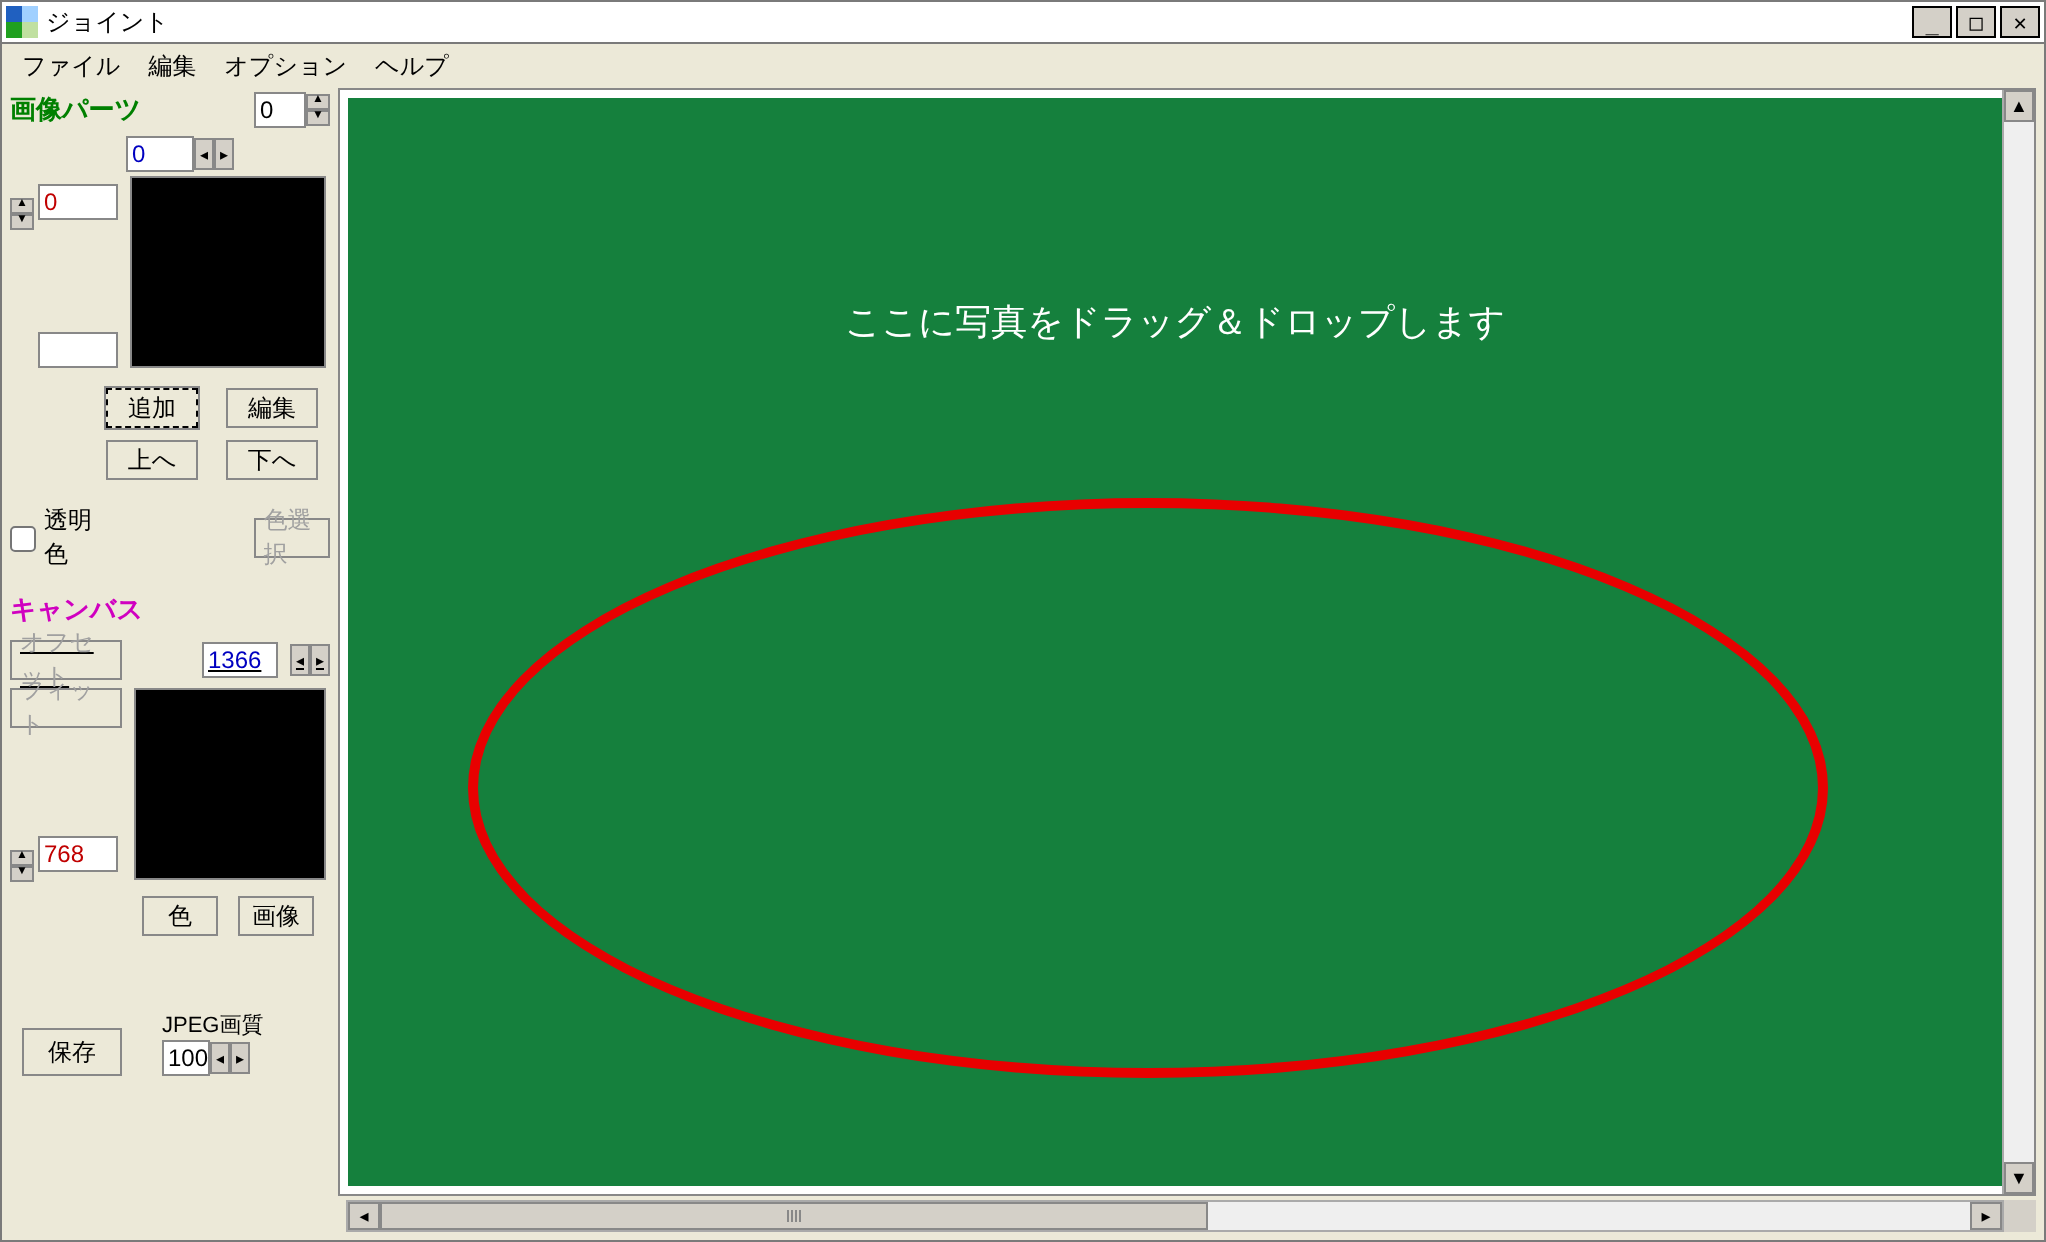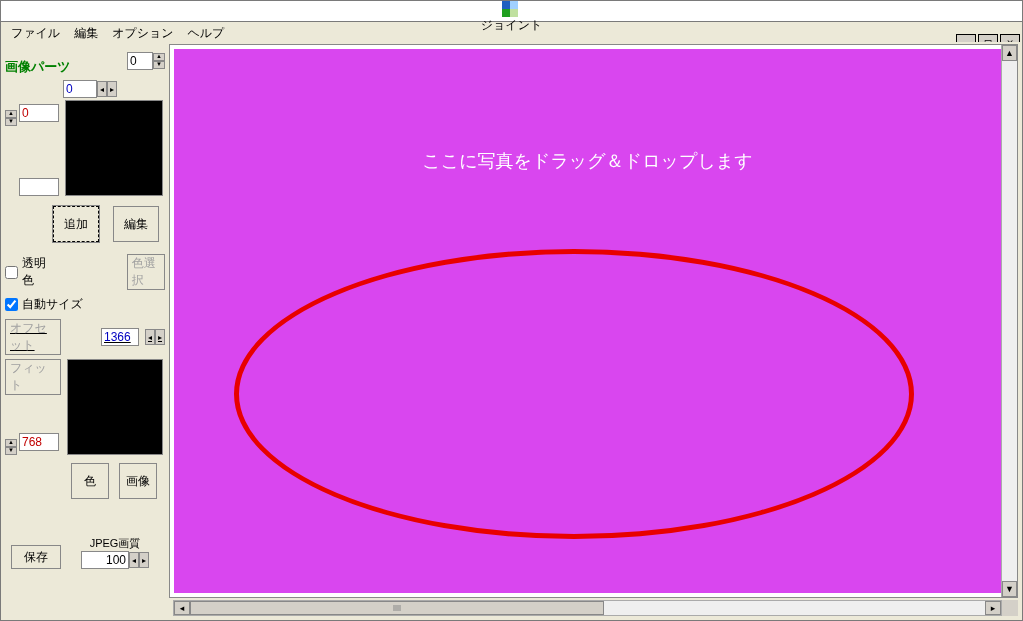--- a/index.html
+++ b/index.html
@@ -1,57 +1,57 @@
 <!DOCTYPE html>
 <html><head>
 <meta charset="utf-8">
 <style>
 * { box-sizing: border-box; font-family: "MS PGothic", "MS Gothic", sans-serif; font-size: 12px; }
 body { margin: 0; padding: 0; background: #fff; width: 1023px; height: 621px; overflow: hidden; }
 
 
-.titlebar { height: 22px; background: #fff; border: 1px solid #7a7a7a; display:flex; align-items:center; padding:0 2px;flex-direction:column; }
+.titlebar { height: 22px; background: #fff; border: 1px solid #7a7a7a; display:flex; align-items:center; padding:0 2px; }
 .titlebar .app-icon { width:16px; height:16px; margin-right:4px; display:inline-flex; flex-wrap:wrap; }
 .app-icon span { width:8px; height:8px; }
 .titlebar .title-text { flex:1; color:#000; }
 .window-controls { display:flex; gap:2px; margin-left:auto; }
 .win-btn { width:20px; height:16px; border:1px solid #000; background:#d4d0c8; display:flex; align-items:center; justify-content:center; font-family: monospace; font-size:11px; cursor:default; }
 
 
 .menubar { height: 20px; background:#ece9d8; border-left:1px solid #7a7a7a; border-right:1px solid #7a7a7a; display:flex; padding:2px 4px 0 4px; align-items:center; gap:2px; }
 .menu-item { padding:2px 6px; cursor:default; }
 
 
 .workarea { display:flex; height: calc(621px - 22px - 20px); border:1px solid #7a7a7a; border-top:none; background:#ece9d8; }
 .side-panel { width: 168px; flex-shrink:0; padding:4px 4px; position:relative; }
 .main-panel { flex:1; display:flex; flex-direction:column; background:#ece9d8; padding:2px 0 0 0; }
 .canvas-wrap { flex:1; position:relative; margin:0 4px 0 0; border:1px solid #888; background:#fff; display:flex;}
-.canvas-inner { flex:1; position:relative; background:#d946ef; margin:4px 0 4px 4px;}
+.canvas-inner { flex:1; position:relative; background:#15803d; margin:4px 0 4px 4px;}
 .vscrollbar { width:16px; background:#e8e8e8; border-left:1px solid #aaa; display:flex; flex-direction:column; }
 .scroll-btn { height:16px; background:#d4d0c8; border:1px solid #888; font-size:9px; display:flex;align-items:center;justify-content:center;}
 .scroll-track { flex:1; background:#efefef; }
 .canvas-msg { position:absolute; top:100px; left:0; right:0; text-align:center; color:#fff; font-size:18px; }
 .red-ellipse { position:absolute; top:200px; left:60px; width:680px; height:290px; border:5px solid #e80000; border-radius:50%; }
 .hscrollbar-row { height:16px; margin:2px 4px 4px 4px; display:flex;}
 .hscrollbar { flex:1; background:#efefef; border:1px solid #aaa; display:flex; position:relative;}
 .hscroll-btn { width:16px; background:#d4d0c8; border:1px solid #888; font-size:9px; display:flex;align-items:center;justify-content:center;}
 .hscroll-thumb { position:absolute; left:16px; top:0; bottom:0; width:50%; background:#d4d0c8; border:1px solid #888;}
 .hscroll-grip { position:absolute; left:50%; top:50%; transform:translate(-50%,-50%); display:flex; gap:1px;}
 .hscroll-grip span{width:1px;height:6px;background:#888;}
 .resize-corner { width:16px; background:#d4d0c8; margin-left:0; }
 
 
-.section-header { font-weight:bold; font-size:13px;margin-top:12px; }
+.section-header { font-weight:bold; font-size:13px; }
 .green { color:#008000; }
 .magenta { color:#d000c0; }
 .stepper { display:inline-flex; flex-direction:column; }
 .stepper-btn { width:12px; height:8px; background:#d4d0c8; border:1px solid #888; font-size:6px; line-height:4px; text-align:center;}
 .stepper-h { display:inline-flex; }
 .stepper-h .hb { width:10px; height:16px; background:#d4d0c8; border:1px solid #888; font-size:8px; display:flex;align-items:center;justify-content:center;}
-.btn { background:#ece9d8; border:1px solid #888; height:36px; padding:0 4px; cursor:default; display:inline-flex; align-items:center; justify-content:center; }
+.btn { background:#ece9d8; border:1px solid #888; height:20px; padding:0 4px; cursor:default; display:inline-flex; align-items:center; justify-content:center; }
 .btn.disabled { color:#a0a0a0; }
 .btn.primary-dashed { border:1px dashed #000; outline:1px solid #888; }
 .preview-box { background:#000; border:1px solid #888; }
 .num-input { border:1px solid #888; background:#fff; height:18px; padding:0 2px; display:inline-flex; align-items:center; font-size:12px;}
 .blue-text { color:#0000c0; }
 .red-text { color:#c00000; }
 input[type=checkbox]{ margin:0 4px 0 0; vertical-align:middle;}
 .row { display:flex; align-items:center; }
 </style>
 </head>
@@ -120,35 +120,36 @@
       <div class="num-input" style="position:absolute; left:14px; top:98px; width:40px;"></div>
 
       <div class="preview-box" style="position:absolute; left:60px; top:20px; width:98px; height:96px;"></div>
     </div>
 
     <div class="row" style="gap:14px; margin-top:6px; padding-left:48px;">
       <div class="btn primary-dashed" style="width:46px;">追加</div>
       <div class="btn" style="width:46px;">編集</div>
     </div>
 
+    <div class="row" style="gap:14px; margin-top:6px; padding-left:48px;">
+      <div class="btn" style="width:46px;">上へ</div>
+      <div class="btn" style="width:46px;">下へ</div>
+    </div>
 
     <div class="row" style="margin-top:12px;gap:40px;">
       <label class="row">
         <input type="checkbox" style="">
         <span>透明色</span>
       </label>
       <span style="flex:1"></span>
       <div class="btn disabled" style="width:46px;">色選択</div>
     </div>
 
-
-    <label class="row" style="margin-top:6px;">
-      <input type="checkbox" checked="" style="">
-      <span>自動サイズ</span>
-    </label>
+    <div class="section-header magenta" style="margin-top:10px;">キャンバス</div>
+
 
     <div class="row" style="margin-top:6px; gap:6px;text-decoration:underline;">
       <div class="btn disabled" style="width:56px;">オフセット</div>
       <span style="flex:1"></span>
       <span class="num-input blue-text" style="width:38px;align-items:center;">
           <span>1366</span>
         </span>
       <span class="stepper-h">
         <span class="hb">◂</span>
           <span class="hb">▸</span>
@@ -173,21 +174,21 @@
     <div class="row" style="gap:10px; margin-top:4px; padding-left:66px;">
       <div class="btn" style="width:38px;">色</div>
       <div class="btn" style="width:38px;">画像</div>
     </div>
 
     <div class="row" style="margin-top:18px; gap:20px; align-items:flex-end; padding-left:6px;">
       <div class="btn" style="width:50px; height:24px;margin-top:28px;">保存</div>
       <div>
         <div style="font-size:11px; text-align:center;">JPEG画質</div>
         <div class="row">
-          <span class="num-input" style="width:48px; justify-content:flex-end;">
+          <span class="num-input" style="width:24px; justify-content:flex-start;">
               <span>100</span>
             </span>
           <span class="stepper-h">
             <span class="hb">◂</span>
               <span class="hb">▸</span>
           </span>
         </div>
       </div>
     </div>
 

